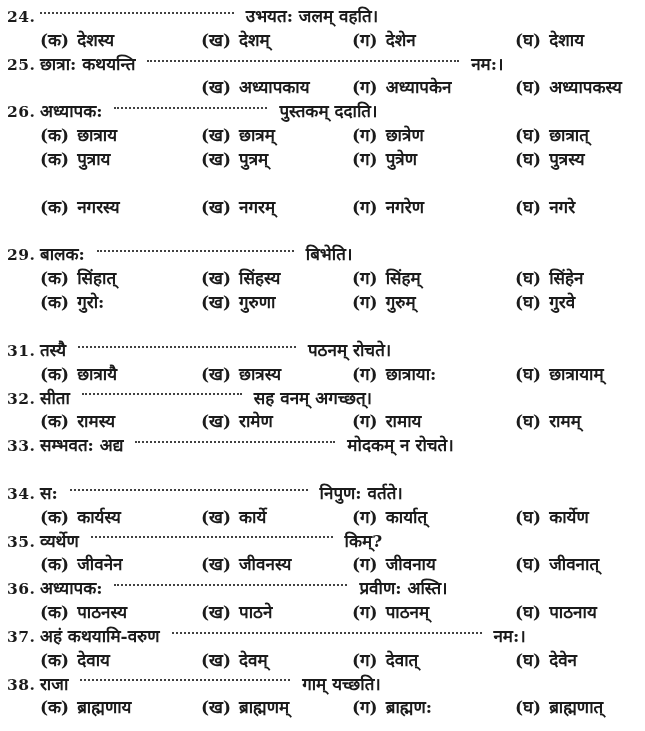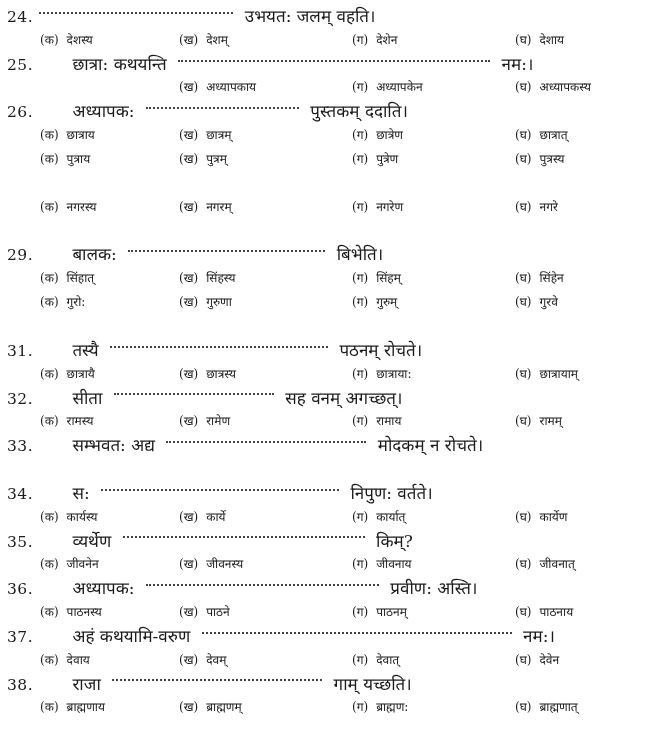--- a/index.html
+++ b/index.html
@@ -12,56 +12,57 @@
     height: 731px;
     font-family: "DejaVu Serif", serif;
     color: #1b1b1b;
     overflow: hidden;
   }
   main.page {
     box-sizing: border-box;
     width: 567px;
     height: 731px;
     padding: 5px 4px 0 7px;
+    font-weight: bold;
   }
   .question { height: 47.7px; }
   .q-line {
     height: 23.8px;
     line-height: 23.8px;
     font-size: 17px;
     white-space: nowrap;
   }
   .q-num {
     display: inline-block;
     width: 27px;
     font-size: 15.5px;
     letter-spacing: 0.5px;
   }
-  .q-pre { margin-right: 6px; margin-left: 33px; }
+  .q-pre { margin-right: 6px; }
   .q-dots {
     display: inline-block;
     height: 0;
     border-bottom: 2px dotted #414141;
     vertical-align: 0.48em;
     margin-right: 6px;
   }
   .q-post {}
   .q-opts {
     position: relative;
     height: 23.9px;
     line-height: 23.9px;
-    font-size: 12px;
+    font-size: 17px;
   }
   .opt {
     position: absolute;
     top: 0;
     white-space: nowrap;
   }
   .opt-0 { left: 33px; }
-  .opt-1 { left: 172px; }
+  .opt-1 { left: 194px; }
   .opt-2 { left: 345px; }
   .opt-3 { left: 508px; }
   .opt-letter { margin-right: 8px; }
 </style>
 </head>
 <body>
 
 <main class="page">
   <div id="questions-list">
   <section class="question">

